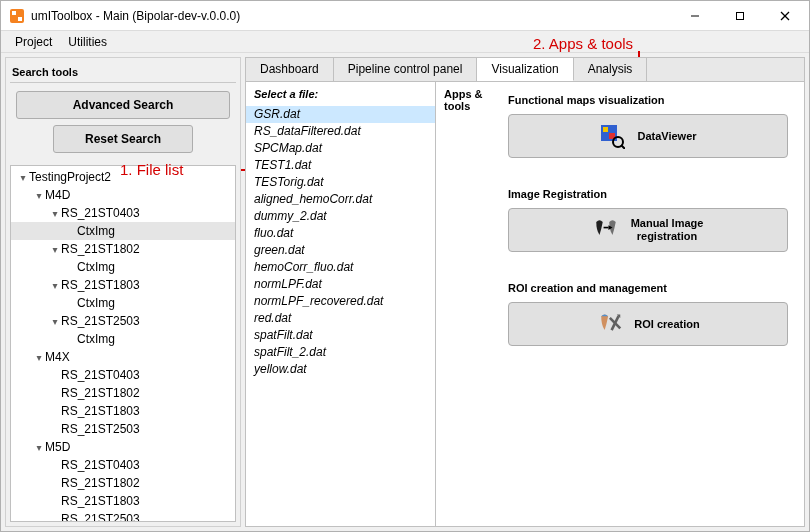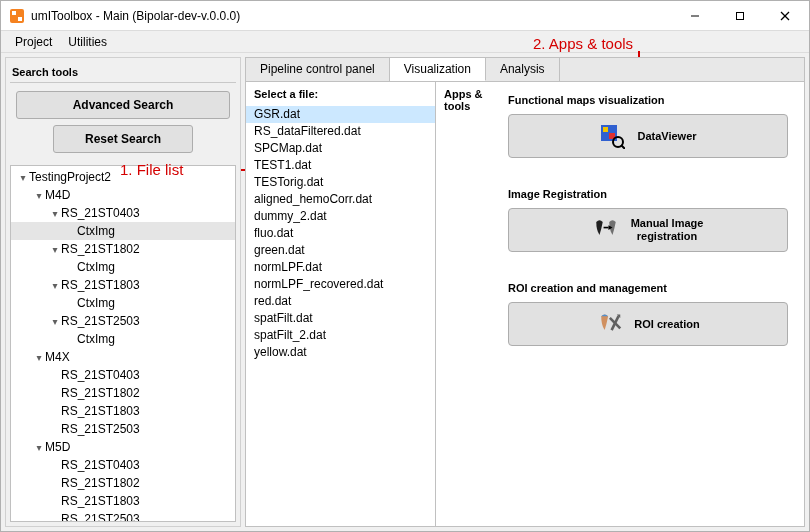--- a/index.html
+++ b/index.html
@@ -53,21 +53,21 @@
   }
   .tab {
     padding: 4px 14px; border-right:1px solid #c0c0c0; color:#000;
     background:#e8e8e8;
   }
   .tab.active { background:#fff; border-bottom:1px solid #fff; }
   .tabbody {
     flex:1; background:#fff; border:1px solid #c0c0c0; display:flex; min-height:0;
   }
   .filepane {
-    width: 190px; border-right:1px solid #c0c0c0; display:flex; flex-direction:column;
+    width: 190px; border-right:1px solid #c0c0c0; display:flex; flex-direction:column;font-style:italic;
   }
   .panehdr {
     font-size:11px; font-weight:bold; padding:6px 8px; color:#000;
   }
   .filelist {
     flex:1; background:#fff; font-size:12px; overflow:auto;
   }
   .filelist .fitem { padding:1px 8px; height:17px; }
   .filelist .fitem.sel { background:#cce8ff; }
   .appspane { flex:1; padding: 0 0 0 0; display:flex; flex-direction:row; }
@@ -243,38 +243,40 @@
           <div class="node">
             <span class="sp" style="width: 38px;"></span>
             <span class="tw"></span>
             <span>RS_21ST2503</span>
           </div>
         </div>
     </div>
 
     <div class="rightpanel">
       <div class="tabs" id="tabs">
+          <div class="tab">Dashboard</div>
           <div class="tab">Pipeline control panel</div>
           <div class="tab active">Visualization</div>
           <div class="tab">Analysis</div>
         </div>
       <div class="tabbody">
 
         <div class="filepane">
           <div class="panehdr">Select a file:</div>
           <div class="filelist" id="filelist">
               <div class="fitem sel">GSR.dat</div>
               <div class="fitem">RS_dataFiltered.dat</div>
               <div class="fitem">SPCMap.dat</div>
               <div class="fitem">TEST1.dat</div>
               <div class="fitem">TESTorig.dat</div>
               <div class="fitem">aligned_hemoCorr.dat</div>
               <div class="fitem">dummy_2.dat</div>
               <div class="fitem">fluo.dat</div>
               <div class="fitem">green.dat</div>
+              <div class="fitem">hemoCorr_fluo.dat</div>
               <div class="fitem">normLPF.dat</div>
               <div class="fitem">normLPF_recovered.dat</div>
               <div class="fitem">red.dat</div>
               <div class="fitem">spatFilt.dat</div>
               <div class="fitem">spatFilt_2.dat</div>
               <div class="fitem">yellow.dat</div>
             </div>
         </div>
 
         <div class="appspane">

